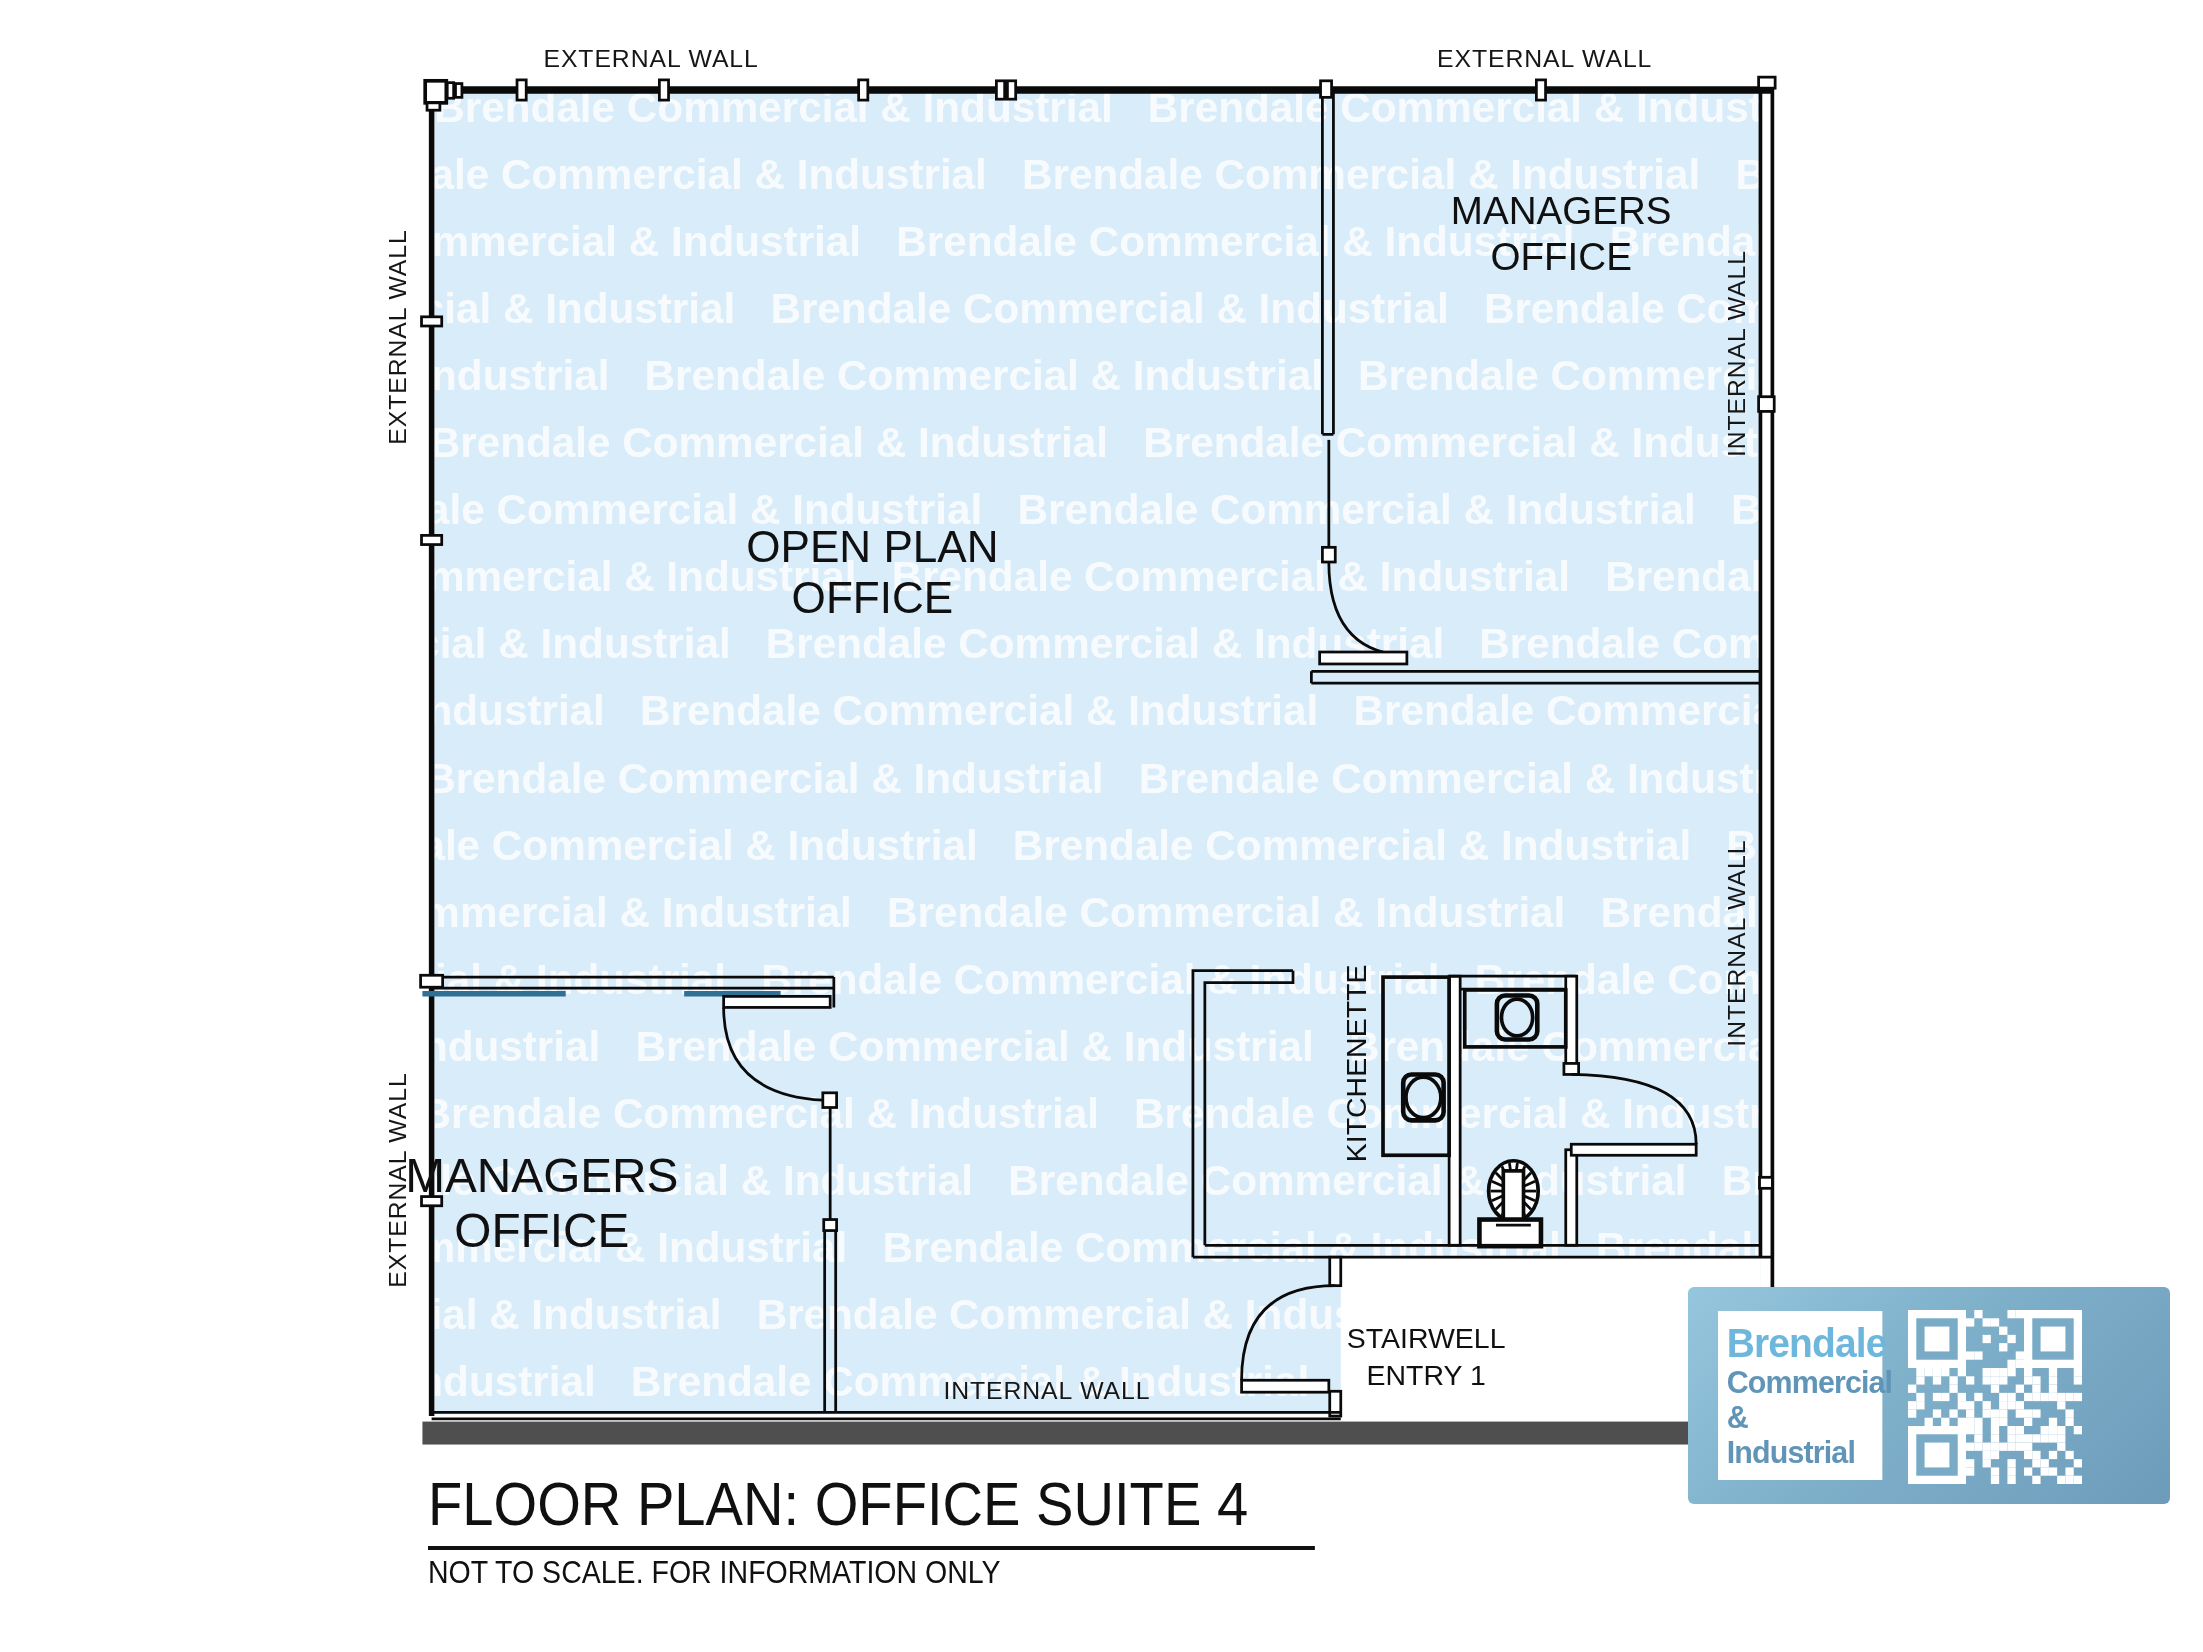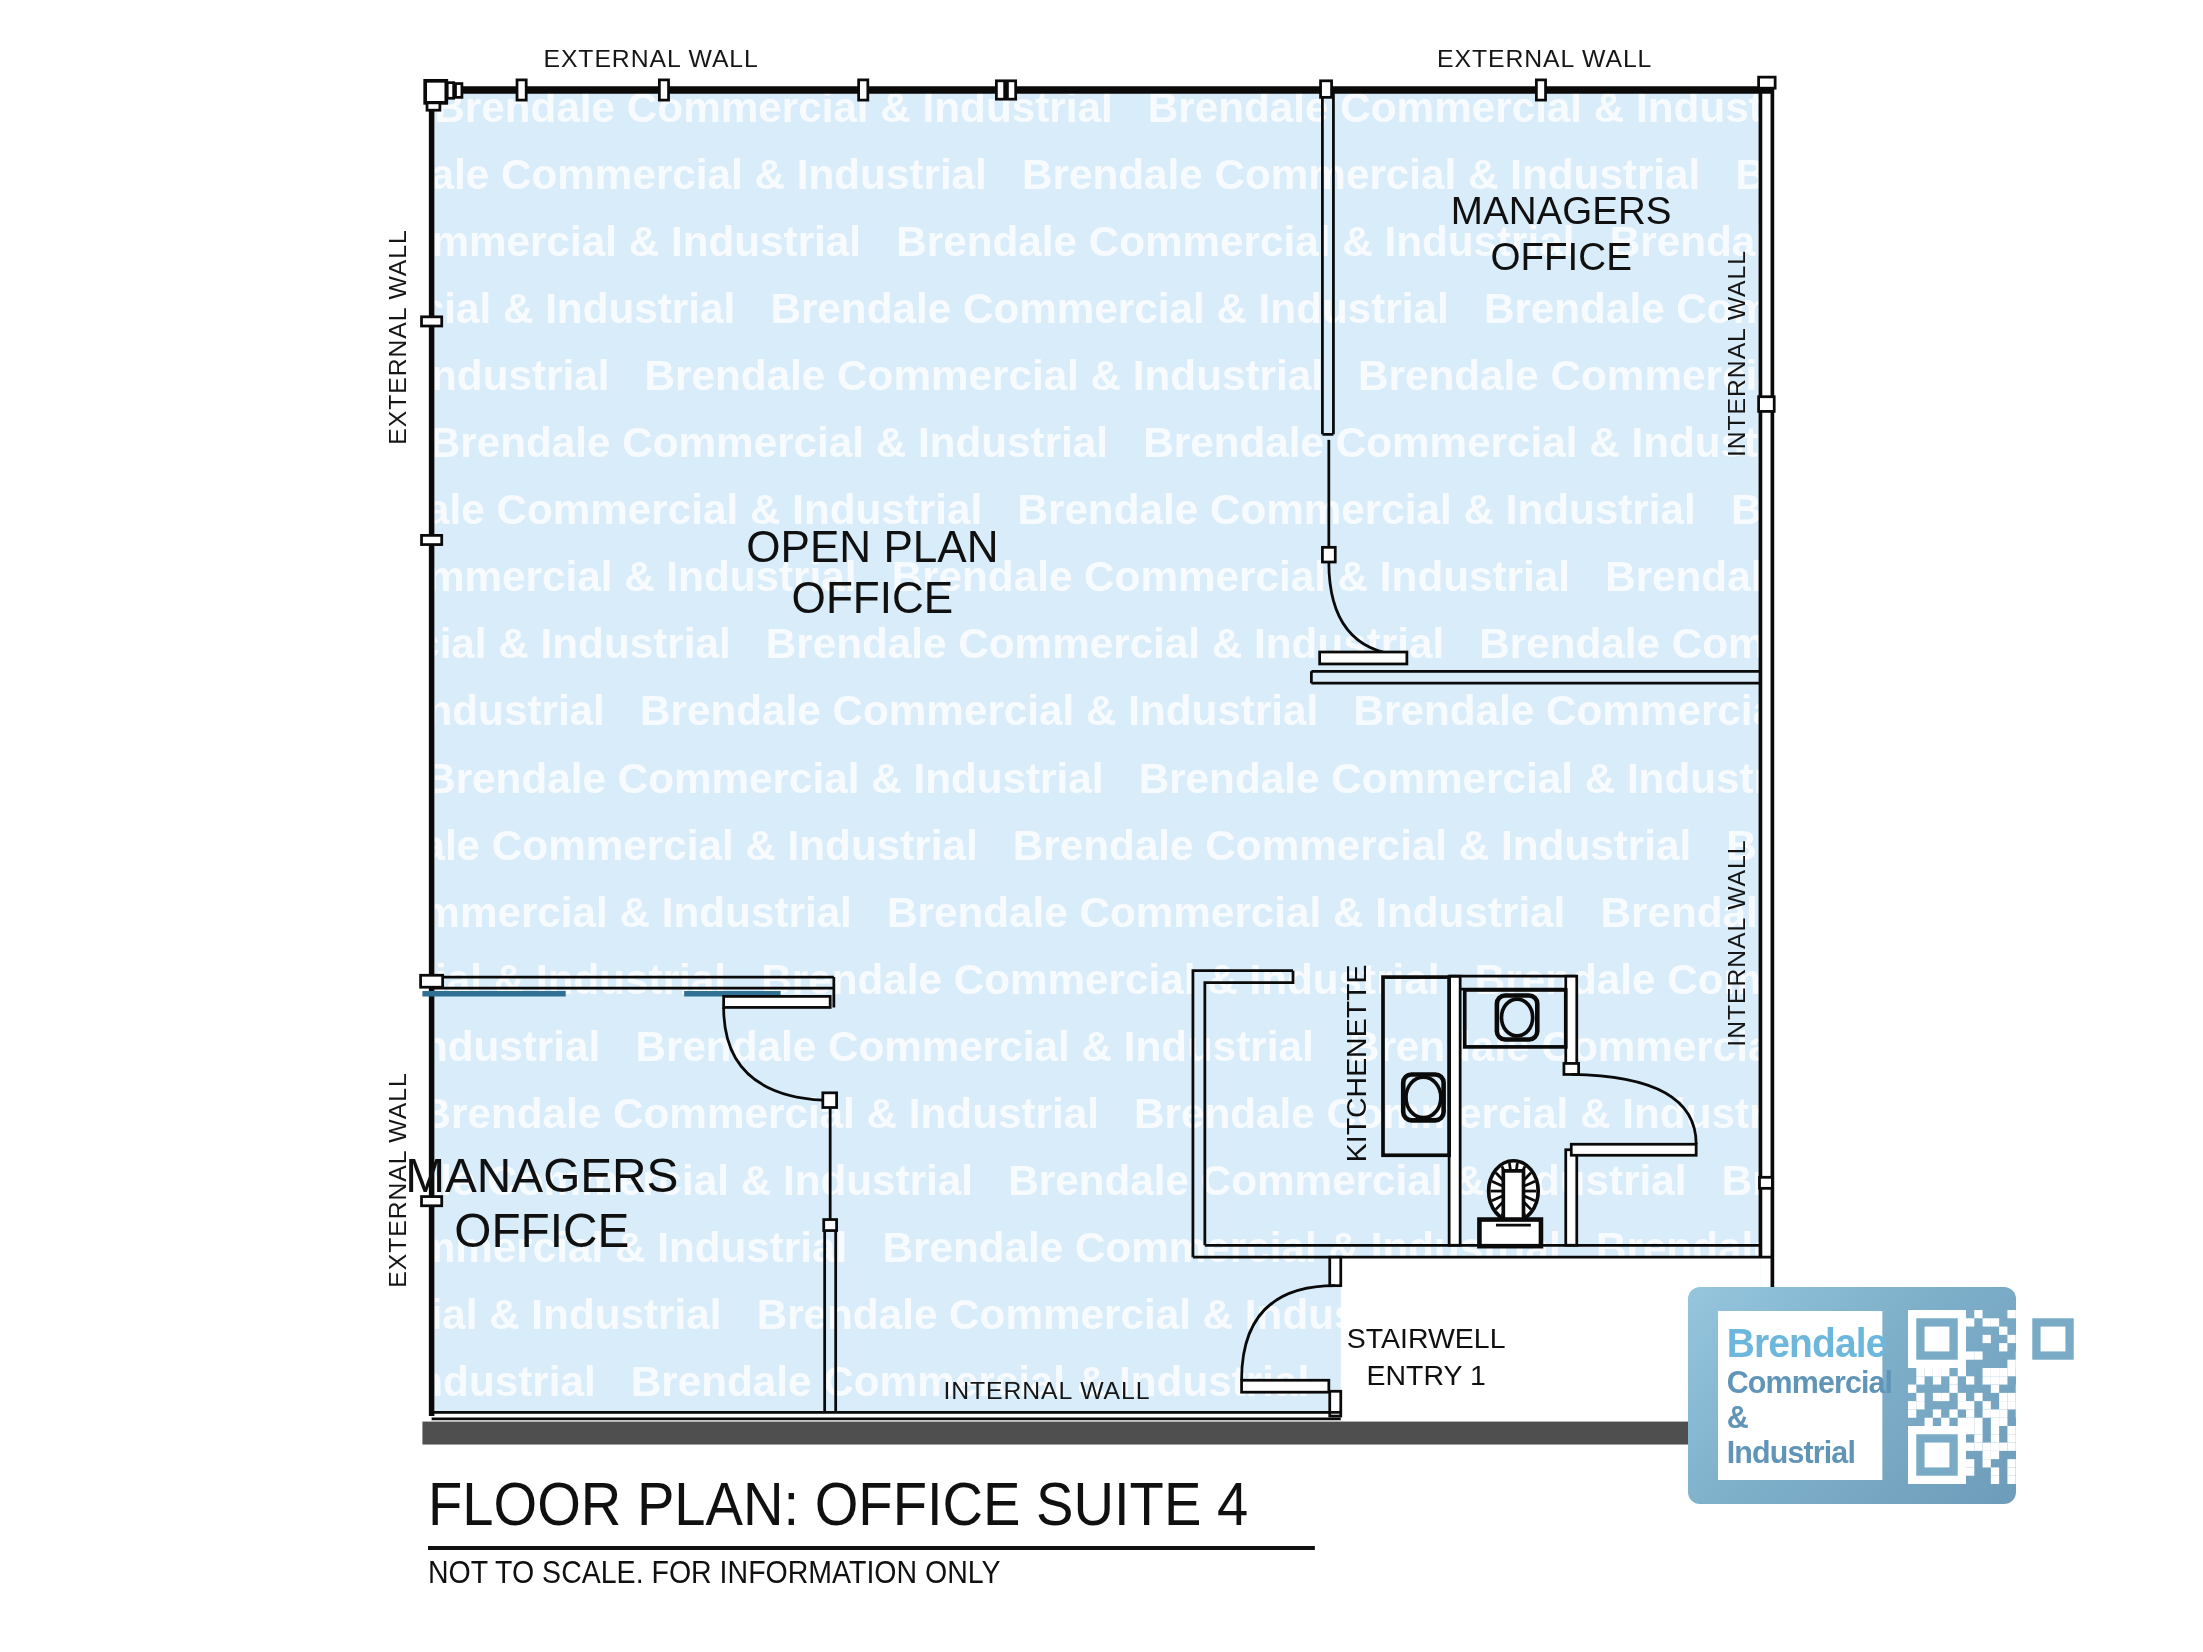--- a/index.html
+++ b/index.html
@@ -9,21 +9,21 @@
   .wm-row{font-weight:600;font-size:46px;fill:#ffffff;opacity:.8;letter-spacing:0px;}
   .wall-label{font-size:27px;fill:#161616;letter-spacing:1px;}
   .room-label{fill:#101010;font-weight:500;}
   .plan-stroke{stroke:#0a0a0a;fill:none;}
   
   #title-block{position:absolute;left:428px;top:1469px;transform:scaleX(.92);transform-origin:left top;color:#101010;}
   #title-block .t1{font-size:61px;font-weight:500;letter-spacing:0px;white-space:nowrap;}
   #title-block .rule{height:3.7px;background:#101010;width:964px;margin:7.3px 0 5.5px 0;}
   #title-block .t2{font-size:31px;font-weight:500;letter-spacing:0px;white-space:nowrap;}
   
-  #logo{position:absolute;left:1688px;top:1287px;width:328px;height:217px;border-radius:12px;
+  #logo{position:absolute;left:1688px;top:1287px;width:482px;height:217px;border-radius:6px;
         background:linear-gradient(135deg,#95c6de 0%,#7fb0ca 45%,#6d9cba 100%);}
   #logo .panel{position:absolute;left:30px;top:24px;width:173px;height:169px;background:#ffffff;
         display:flex;flex-direction:column;justify-content:center;padding-left:9.2px;box-sizing:border-box;
         transform:scaleX(.95);transform-origin:left center;}
   #logo .l1{color:#6db7dd;font-weight:700;font-size:41px;line-height:44px;letter-spacing:-0.9px;}
   #logo .l2,#logo .l3{color:#6095b8;font-weight:700;font-size:32px;line-height:35px;letter-spacing:-0.9px;}
   #logo svg{position:absolute;left:220px;top:23px;}
 </style>
 </head>
 <body>

